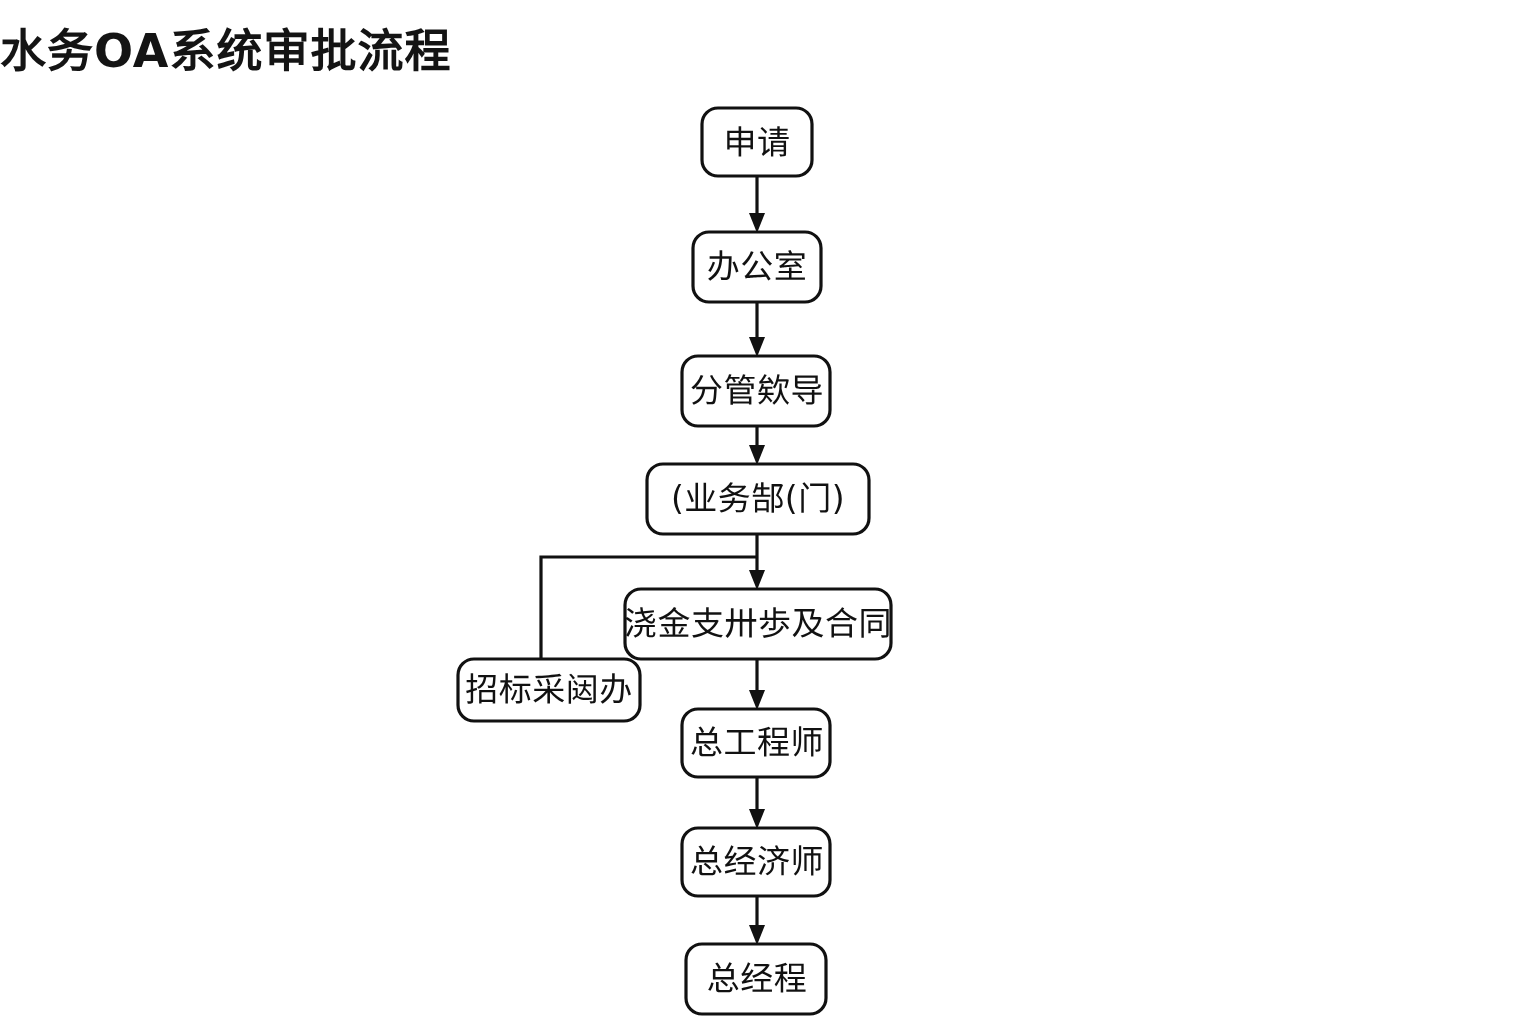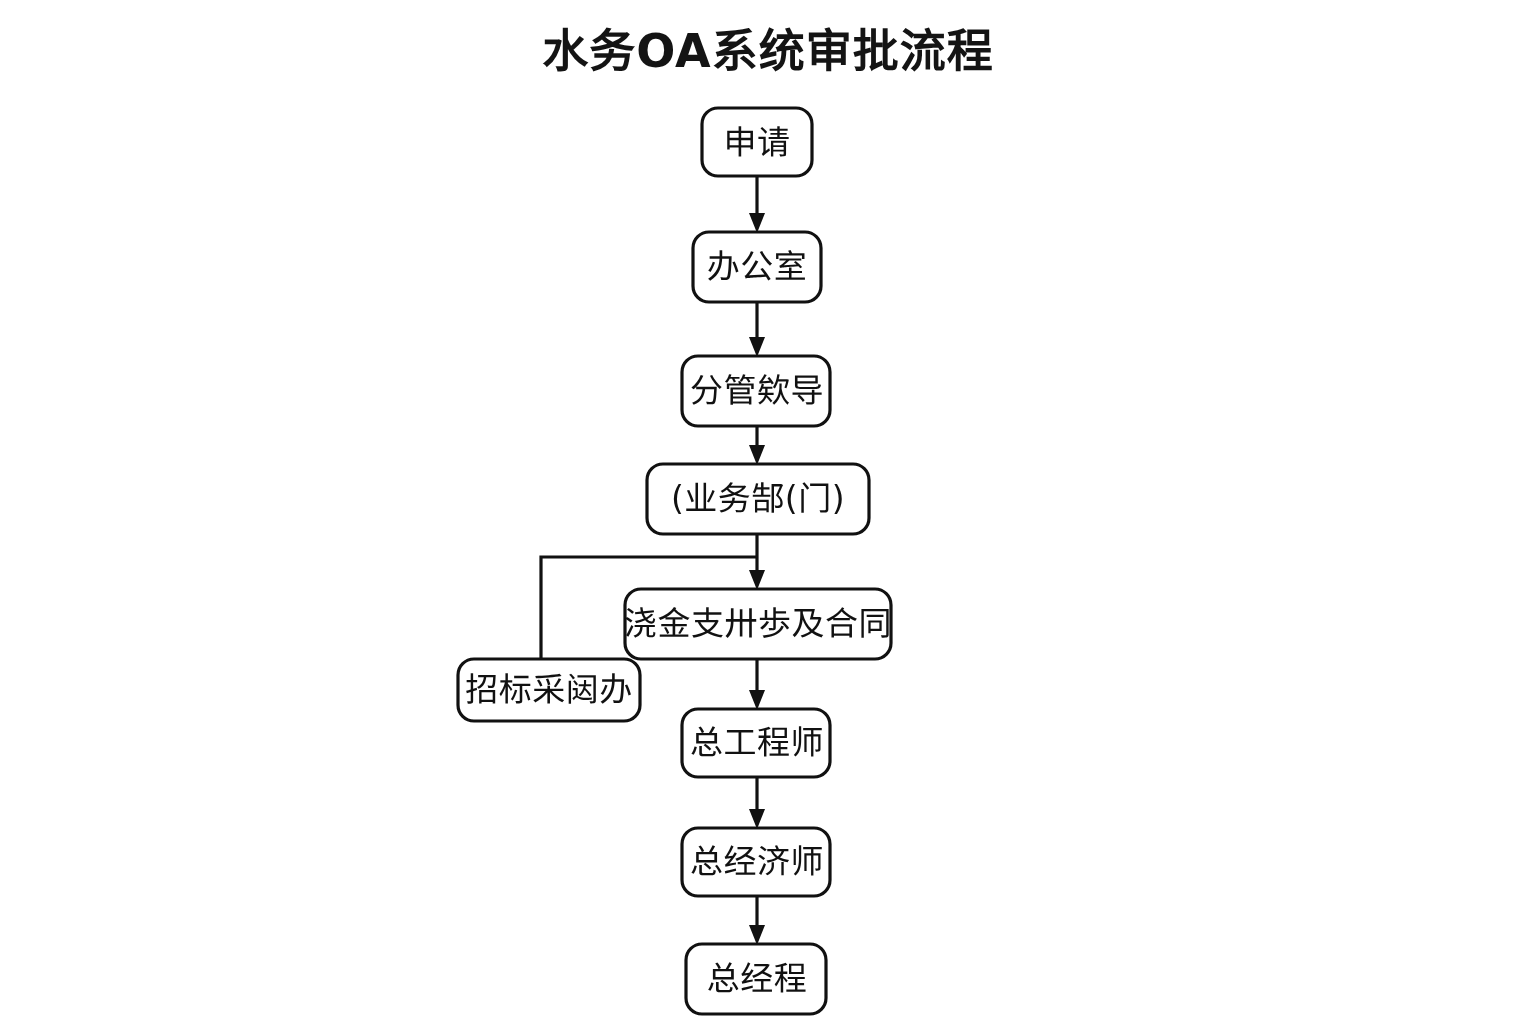--- a/index.html
+++ b/index.html
@@ -18,21 +18,20 @@
     position: relative;
     width: 1536px;
     height: 1024px;
     background: #ffffff;
   }
   #flow-title {
     position: absolute;
     left: 0;
     top: 14px;
     width: 1536px;
-    text-align: center;
     font-size: 46px;
     font-weight: 700;
     letter-spacing: 1px;
     color: #141414;
     font-family: "DejaVu Sans", "Liberation Sans", sans-serif;
     white-space: nowrap;
   }
   #flow-canvas {
     position: absolute;
     left: 0;

